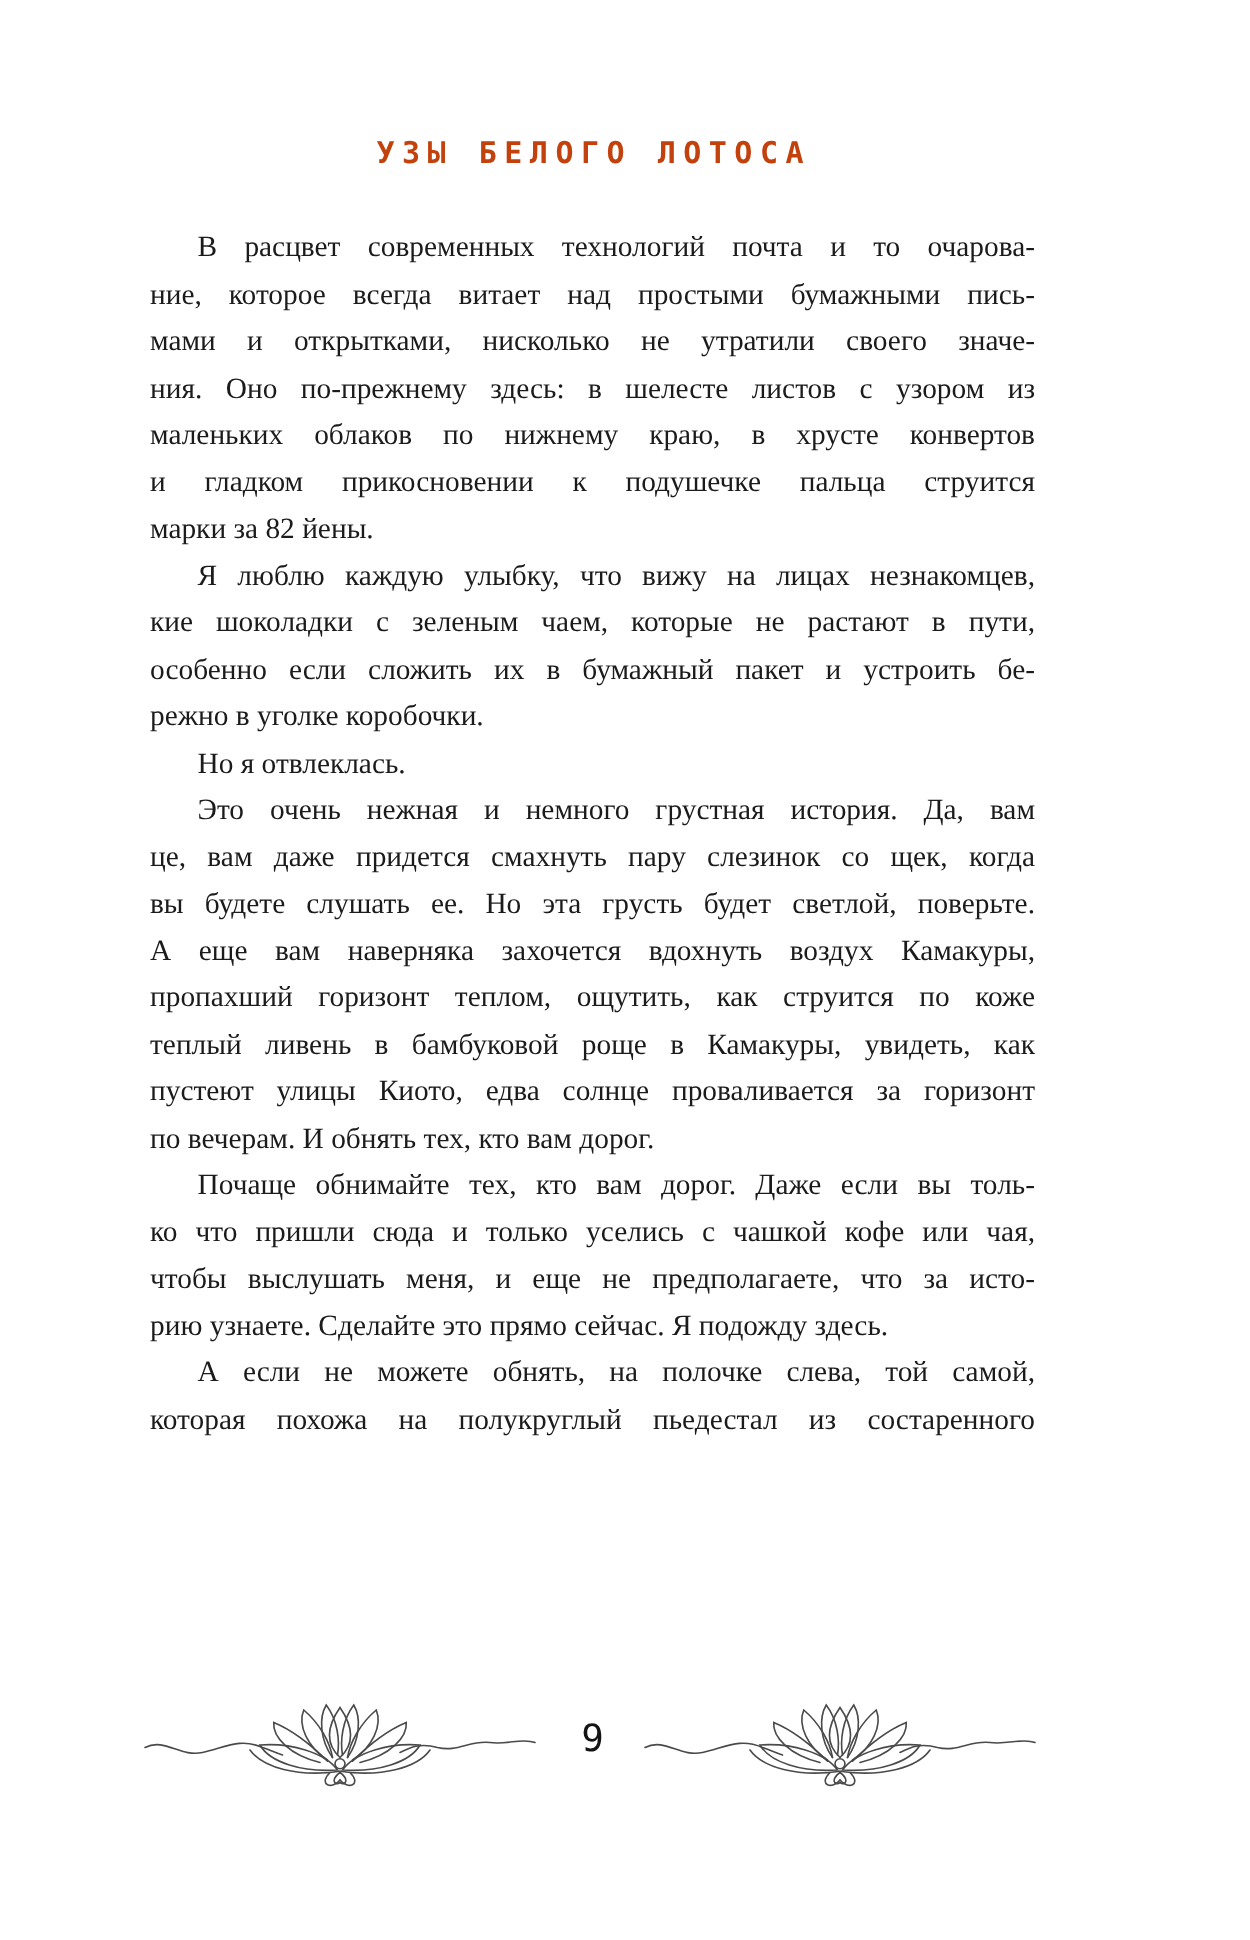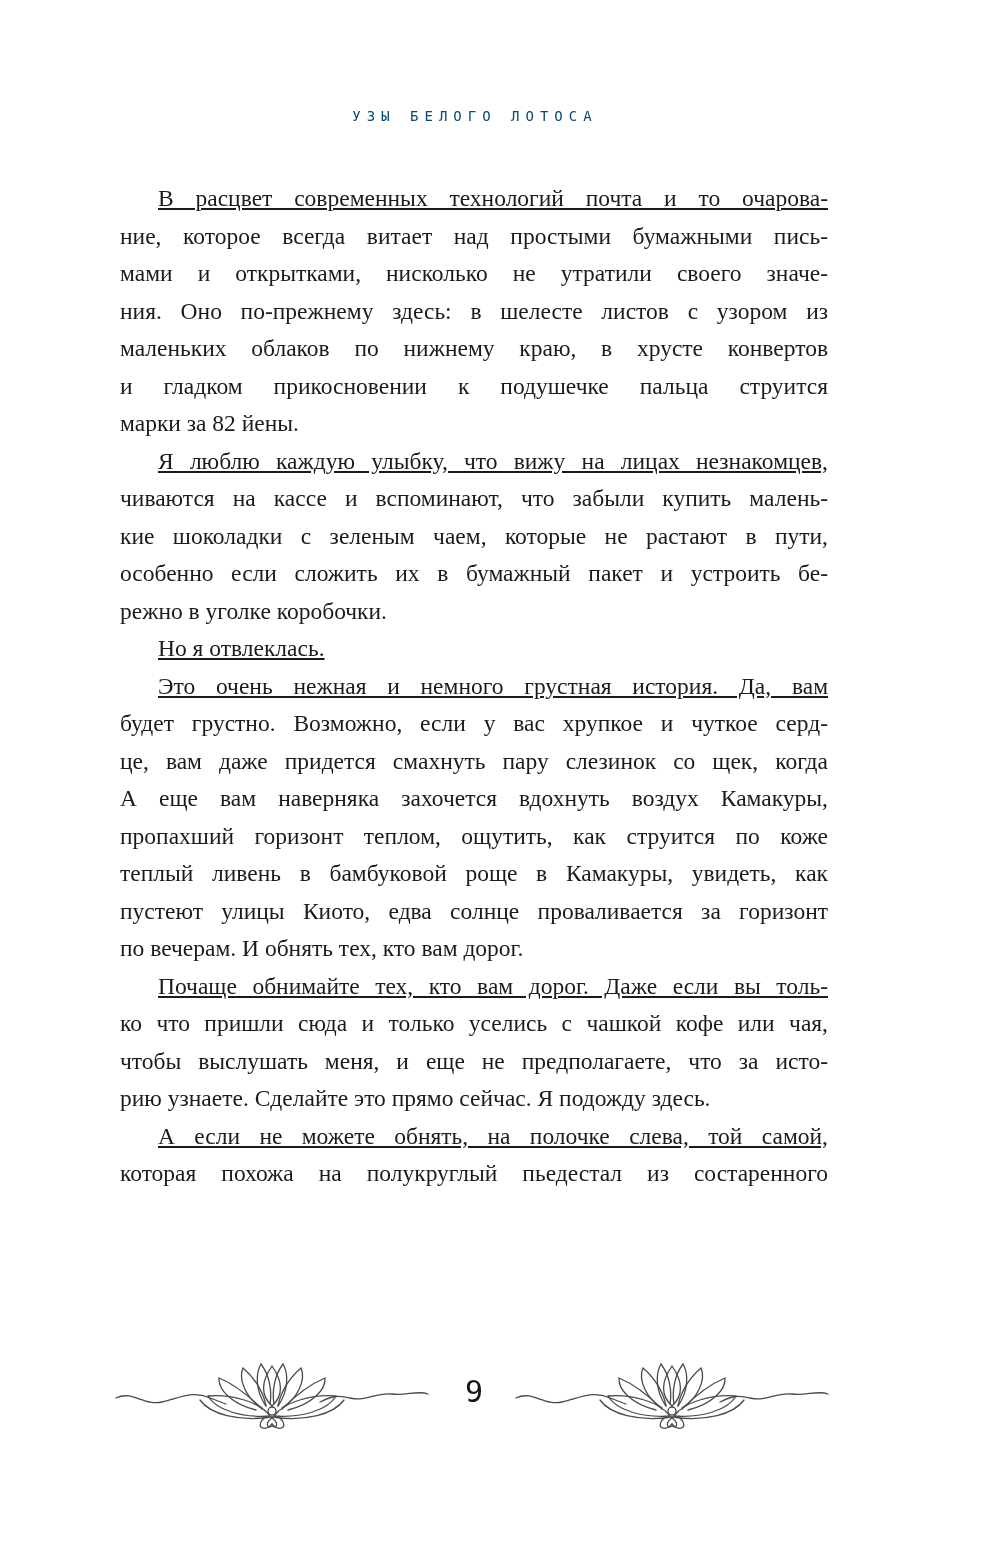--- a/index.html
+++ b/index.html
@@ -16,43 +16,43 @@
     font-family: "Liberation Serif", serif;
     color: #1b1b1b;
   }
   .running-head {
     position: absolute;
     top: 108px;
     left: 120px;
     width: 710px;
     text-align: center;
     font-family: "DejaVu Sans Mono", monospace;
-    font-size: 14px;
-    font-weight: 400;
+    font-size: 24px;
+    font-weight: 700;
     letter-spacing: 6px;
-    color: #0c4a6e;
+    color: #c2410c;
     white-space: nowrap;
   }
   .body-text {
     position: absolute;
     top: 180px;
     left: 120px;
     width: 708px;
     font-size: 23.5px;
     line-height: 37.5px;
     color: #1b1b1b;
   }
   .para { margin: 0; }
   .line {
     text-align: justify;
     text-align-last: justify;
     white-space: normal;
   }
   .line.last { text-align-last: left; }
-  .line.first { text-indent: 38px; text-decoration: underline; }
+  .line.first { text-indent: 38px; }
   .footer-ornament {
     position: absolute;
     top: 1354px;
     width: 316px;
     height: 78px;
   }
   .footer-ornament.left  { left: 114px; }
   .footer-ornament.right { left: 514px; }
   .page-number {
     position: absolute;
@@ -78,32 +78,31 @@
         <div class="line first">В расцвет современных технологий почта и то очарова-</div>
         <div class="line">ние, которое всегда витает над простыми бумажными пись-</div>
         <div class="line">мами и открытками, нисколько не утратили своего значе-</div>
         <div class="line">ния. Оно по-прежнему здесь: в шелесте листов с узором из</div>
         <div class="line">маленьких облаков по нижнему краю, в хрусте конвертов</div>
         <div class="line">и гладком прикосновении к подушечке пальца струится</div>
         <div class="line last">марки за 82 йены.</div>
       </div>
       <div class="para">
         <div class="line first">Я люблю каждую улыбку, что вижу на лицах незнакомцев,</div>
-        <div class="line">чиваются на кассе и вспоминают, что забыли купить малень-</div>
         <div class="line">кие шоколадки с зеленым чаем, которые не растают в пути,</div>
         <div class="line">особенно если сложить их в бумажный пакет и устроить бе-</div>
         <div class="line last">режно в уголке коробочки.</div>
       </div>
       <div class="para">
         <div class="line first last">Но я отвлеклась.</div>
       </div>
       <div class="para">
         <div class="line first">Это очень нежная и немного грустная история. Да, вам</div>
-        <div class="line">будет грустно. Возможно, если у вас хрупкое и чуткое серд-</div>
         <div class="line">це, вам даже придется смахнуть пару слезинок со щек, когда</div>
+        <div class="line">вы будете слушать ее. Но эта грусть будет светлой, поверьте.</div>
         <div class="line">А еще вам наверняка захочется вдохнуть воздух Камакуры,</div>
         <div class="line">пропахший горизонт теплом, ощутить, как струится по коже</div>
         <div class="line">теплый ливень в бамбуковой роще в Камакуры, увидеть, как</div>
         <div class="line">пустеют улицы Киото, едва солнце проваливается за горизонт</div>
         <div class="line last">по вечерам. И обнять тех, кто вам дорог.</div>
       </div>
       <div class="para">
         <div class="line first">Почаще обнимайте тех, кто вам дорог. Даже если вы толь-</div>
         <div class="line">ко что пришли сюда и только уселись с чашкой кофе или чая,</div>
         <div class="line">чтобы выслушать меня, и еще не предполагаете, что за исто-</div>

